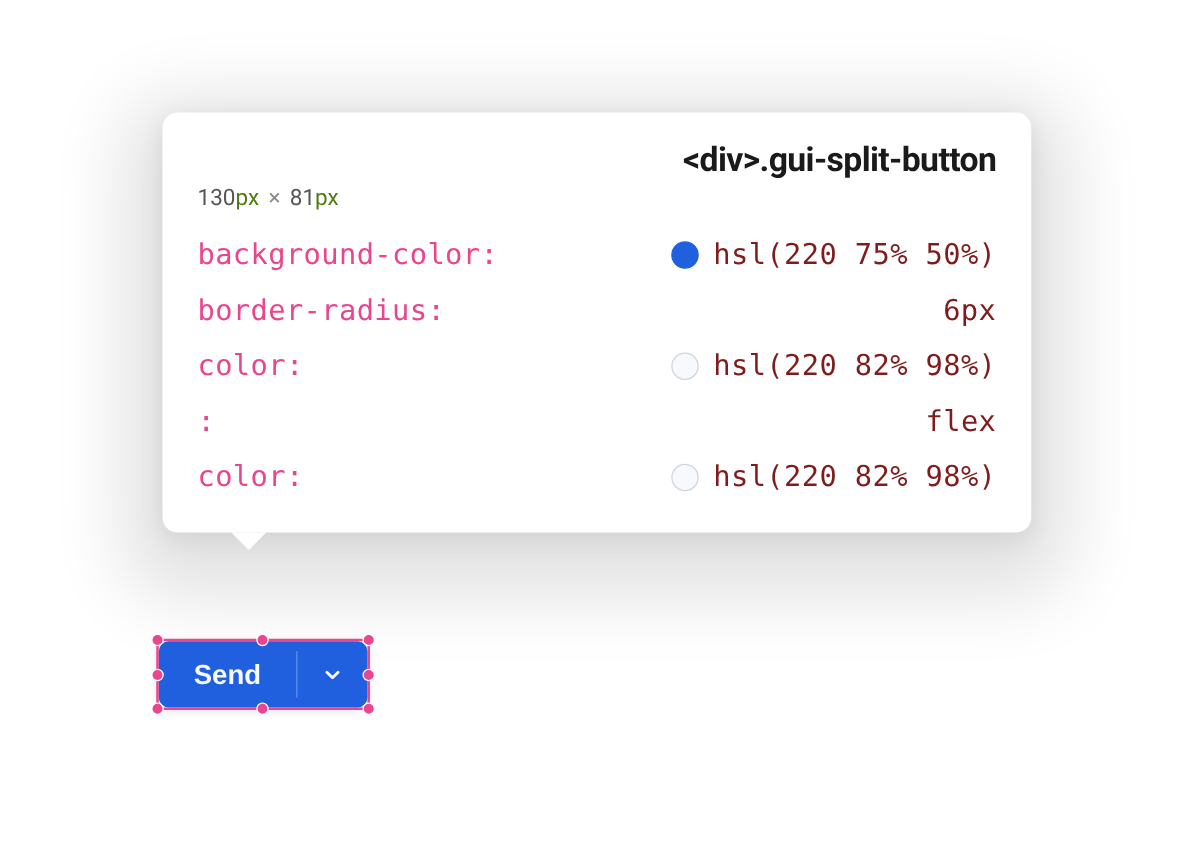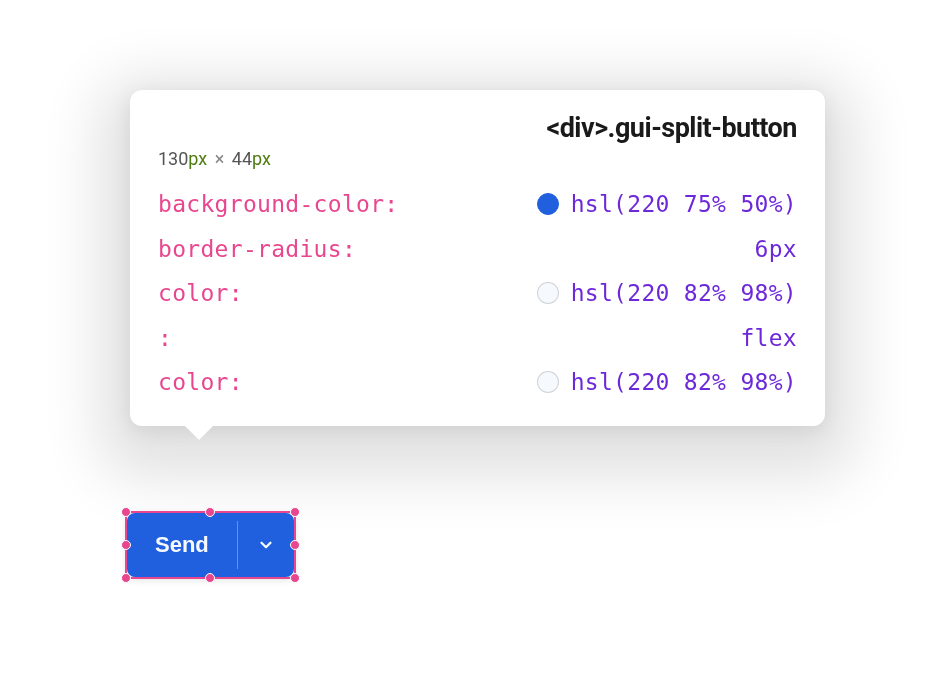--- a/index.html
+++ b/index.html
@@ -74,21 +74,21 @@
       letter-spacing: 0.3px;
     }
     .prop-name {
       color: #e8468e;
     }
     .prop-colon {
       color: #e8468e;
     }
     .prop-value {
       margin-left: auto;
-      color: #6d28d9;
+      color: #7f1d1d;
       display: inline-flex;
       align-items: center;
       gap: 12px;
     }
     .swatch {
       width: 22px;
       height: 22px;
       border-radius: 50%;
       border: 1px solid rgba(0,0,0,0.15);
       flex-shrink: 0;
@@ -129,21 +129,21 @@
     .h-ml { top: calc(50% - 5px); left: -6px; }
     .h-mr { top: calc(50% - 5px); right: -6px; }
     .h-bl { bottom: -6px; left: -6px; }
     .h-bc { bottom: -6px; left: calc(50% - 5px); }
     .h-br { bottom: -6px; right: -6px; }
     .split-button {
       display: flex;
       background: hsl(220, 75%, 50%);
       border-radius: 8px;
       overflow: hidden;
-      height: 64px;
+      height: 53px;
       box-shadow: 0 2px 8px rgba(0,0,0,0.15);
     }
     .split-main {
       color: hsl(220, 82%, 98%);
       font-size: 22px;
       font-weight: 600;
       padding: 0 28px;
       display: flex;
       align-items: center;
       justify-content: center;
@@ -176,21 +176,21 @@
     }
   </style>
 </head>
 <body>
 
 <div class="tooltip">
   <div class="element-selector">&lt;div&gt;.gui-split-button</div>
   <div class="dimensions">
     <span class="dim-num">130</span><span class="dim-px">px</span>
     <span class="dim-times">×</span>
-    <span class="dim-num">44</span><span class="dim-px">px</span>
+    <span class="dim-num">81</span><span class="dim-px">px</span>
   </div>
   <div class="props">
     <div class="prop-row">
       <span class="prop-name">background-color</span>
         <span class="prop-colon">:</span>
       <span class="prop-value">
         <span class="swatch swatch-blue" title="#2060df"></span>
         <span>hsl(220 75% 50%)</span>
       </span>
     </div>

